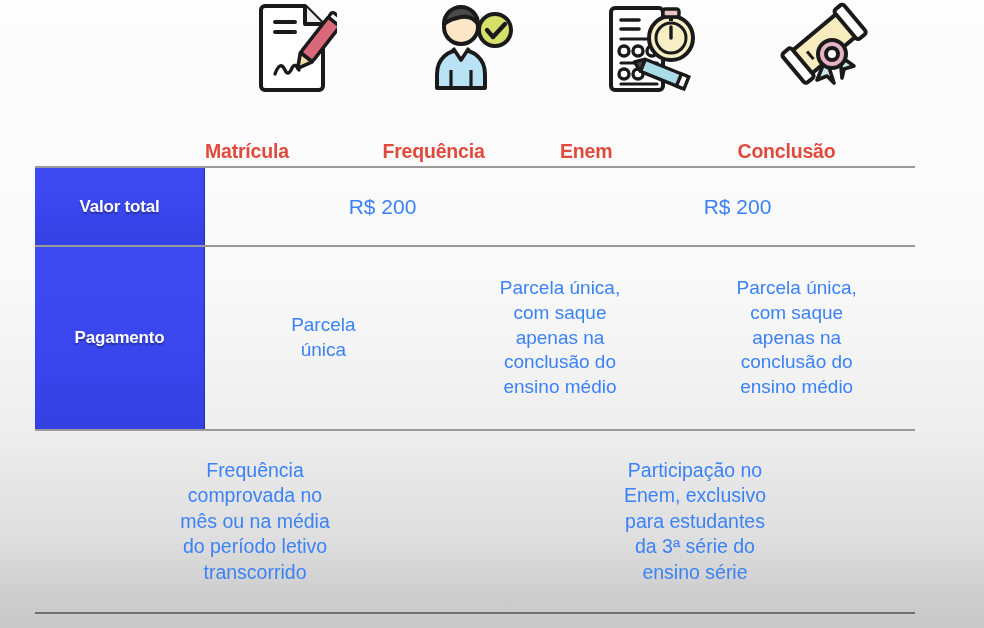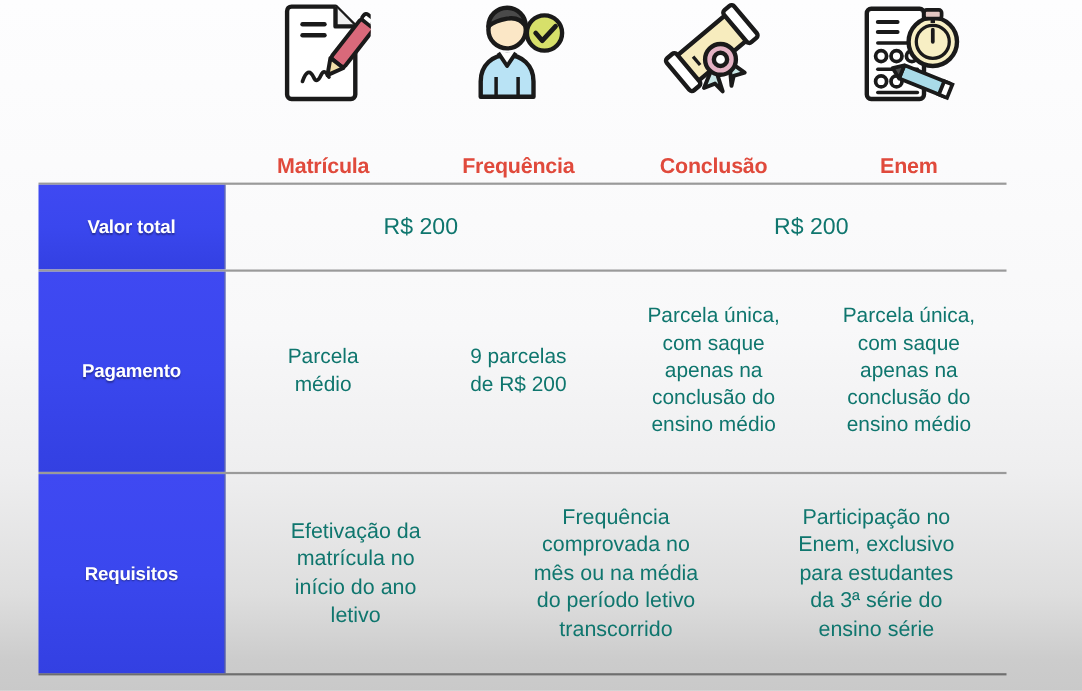--- a/index.html
+++ b/index.html
@@ -29,21 +29,20 @@
     top: 18px;
     width: 710px;
     height: 145px;
     display: flex;
     flex-direction: row;
   }
   .header-col {
     flex: 1 1 0;
     display: flex;
     flex-direction: column;
-    align-items: center;
     justify-content: flex-end;
     gap: 40px;
   }
   .header-icon {
     height: 100px;
     display: flex;
     align-items: center;
     justify-content: center;
   }
   .header-label {
@@ -95,21 +94,21 @@
     flex-direction: row;
   }
   .cell {
     flex: 1 1 0;
     display: flex;
     align-items: center;
     justify-content: center;
     text-align: center;
     padding: 0 6px;
     box-sizing: border-box;
-    color: #0f766e;
+    color: #3b82f6;
     font-size: 19px;
     line-height: 1.3;
   }
 
   #row-valor   { height: 77px; }
   #row-valor   .cell { font-size: 21px; }
   #row-pag     { height: 182px; }
   #row-req     { height: 181px; }
   #row-req .cell { font-size: 19.5px; }
 
@@ -148,38 +147,20 @@
         <path d="M30 50 l8 12 l8 -12" fill="#ffffff" stroke="#1a1a1a" stroke-width="3.6" stroke-linejoin="round"></path>
         <circle cx="38" cy="29" r="17" fill="#fbe7c6" stroke="#1a1a1a" stroke-width="4"></circle>
         <path d="M21 26 a17 17 0 0 1 34 0 q-6 -9 -17 -7 q-11 2 -17 7 z" fill="#4a4a4a" stroke="#1a1a1a" stroke-width="4" stroke-linejoin="round"></path>
         <line x1="28" y1="72" x2="28" y2="90" stroke="#1a1a1a" stroke-width="3.2"></line>
         <line x1="48" y1="72" x2="48" y2="90" stroke="#1a1a1a" stroke-width="3.2"></line>
         <circle cx="72" cy="32" r="16" fill="#d7e06a" stroke="#1a1a1a" stroke-width="4"></circle>
         <path d="M64 32 l6 7 l12 -13" fill="none" stroke="#1a1a1a" stroke-width="4.4" stroke-linecap="round" stroke-linejoin="round"></path>
       </svg>
     </div>
     <div class="header-label">Frequência</div>
-  </div>
-
-  <div class="header-col">
-    <div class="header-icon">
-      <svg width="96" height="96" viewBox="0 0 96 96">
-        <g transform="rotate(-40 48 48)">
-          <rect x="14" y="30" width="68" height="30" fill="#f7ecbe" stroke="#1a1a1a" stroke-width="4"></rect>
-          <rect x="8" y="26" width="12" height="38" rx="3" fill="#ffffff" stroke="#1a1a1a" stroke-width="4"></rect>
-          <rect x="76" y="26" width="12" height="38" rx="3" fill="#ffffff" stroke="#1a1a1a" stroke-width="4"></rect>
-          <line x1="30" y1="40" x2="30" y2="50" stroke="#1a1a1a" stroke-width="3"></line>
-        </g>
-        <path d="M48 60 l-9 22 l10 -4 l7 7 z" fill="#c9e7e6" stroke="#1a1a1a" stroke-width="3.6" stroke-linejoin="round"></path>
-        <path d="M62 58 l14 10 l-10 3 l-2 9 z" fill="#c9e7e6" stroke="#1a1a1a" stroke-width="3.6" stroke-linejoin="round"></path>
-        <circle cx="54" cy="56" r="14" fill="#e4b2c4" stroke="#1a1a1a" stroke-width="4"></circle>
-        <circle cx="54" cy="56" r="6" fill="#ffffff" stroke="#1a1a1a" stroke-width="4"></circle>
-      </svg>
-    </div>
-    <div class="header-label">Conclusão</div>
   </div>
 
   <div class="header-col">
     <div class="header-icon">
       <svg width="96" height="96" viewBox="0 0 96 96">
         <path d="M14 10 h44 a4 4 0 0 1 4 4 v74 a4 4 0 0 1 -4 4 h-44 a4 4 0 0 1 -4 -4 v-74 a4 4 0 0 1 4 -4 z" fill="#ffffff" stroke="#1a1a1a" stroke-width="4" stroke-linejoin="round"></path>
         <line x1="20" y1="22" x2="38" y2="22" stroke="#1a1a1a" stroke-width="3.6" stroke-linecap="round"></line>
         <line x1="20" y1="31" x2="38" y2="31" stroke="#1a1a1a" stroke-width="3.6" stroke-linecap="round"></line>
         <line x1="20" y1="41" x2="56" y2="41" stroke="#1a1a1a" stroke-width="3.2" stroke-linecap="round"></line>
         <circle cx="23" cy="53" r="5" fill="#ffffff" stroke="#1a1a1a" stroke-width="3.4"></circle>
@@ -196,20 +177,38 @@
         </g>
         <circle cx="70" cy="40" r="22" fill="#f7efc4" stroke="#1a1a1a" stroke-width="4"></circle>
         <circle cx="70" cy="40" r="15" fill="#f7efc4" stroke="#1a1a1a" stroke-width="3"></circle>
         <line x1="70" y1="40" x2="70" y2="29" stroke="#1a1a1a" stroke-width="3.4" stroke-linecap="round"></line>
         <rect x="62" y="11" width="16" height="8" rx="2.5" fill="#e4c7c2" stroke="#1a1a1a" stroke-width="3.4"></rect>
         <line x1="70" y1="19" x2="70" y2="23" stroke="#1a1a1a" stroke-width="4"></line>
       </svg>
     </div>
     <div class="header-label">Enem</div>
   </div>
+
+  <div class="header-col">
+    <div class="header-icon">
+      <svg width="96" height="96" viewBox="0 0 96 96">
+        <g transform="rotate(-40 48 48)">
+          <rect x="14" y="30" width="68" height="30" fill="#f7ecbe" stroke="#1a1a1a" stroke-width="4"></rect>
+          <rect x="8" y="26" width="12" height="38" rx="3" fill="#ffffff" stroke="#1a1a1a" stroke-width="4"></rect>
+          <rect x="76" y="26" width="12" height="38" rx="3" fill="#ffffff" stroke="#1a1a1a" stroke-width="4"></rect>
+          <line x1="30" y1="40" x2="30" y2="50" stroke="#1a1a1a" stroke-width="3"></line>
+        </g>
+        <path d="M48 60 l-9 22 l10 -4 l7 7 z" fill="#c9e7e6" stroke="#1a1a1a" stroke-width="3.6" stroke-linejoin="round"></path>
+        <path d="M62 58 l14 10 l-10 3 l-2 9 z" fill="#c9e7e6" stroke="#1a1a1a" stroke-width="3.6" stroke-linejoin="round"></path>
+        <circle cx="54" cy="56" r="14" fill="#e4b2c4" stroke="#1a1a1a" stroke-width="4"></circle>
+        <circle cx="54" cy="56" r="6" fill="#ffffff" stroke="#1a1a1a" stroke-width="4"></circle>
+      </svg>
+    </div>
+    <div class="header-label">Conclusão</div>
+  </div>
 </div>
 
 <div id="table">
 
   <div class="t-row" id="row-valor">
     <div class="row-head">
       <span class="row-head-label">Valor total</span>
     </div>
     <div class="row-cells">
       <div class="cell">
@@ -221,54 +220,41 @@
     </div>
   </div>
 
   <div class="t-row" id="row-pag">
     <div class="row-head">
       <span class="row-head-label">Pagamento</span>
     </div>
     <div class="row-cells">
       <div class="cell">
         <span class="cell-text">Parcela
-médio</span>
-      </div>
-      <div class="cell">
-        <span class="cell-text">9 parcelas
-de R$ 200</span>
+única</span>
       </div>
       <div class="cell">
         <span class="cell-text">Parcela única,
 com saque
 apenas na
 conclusão do
 ensino médio</span>
       </div>
       <div class="cell">
         <span class="cell-text">Parcela única,
 com saque
 apenas na
 conclusão do
 ensino médio</span>
       </div>
     </div>
   </div>
 
   <div class="t-row last" id="row-req">
-    <div class="row-head">
-      <span class="row-head-label">Requisitos</span>
-    </div>
     <div class="row-cells">
-      <div class="cell">
-        <span class="cell-text">Efetivação da
-matrícula no
-início do ano
-letivo</span>
-      </div>
       <div class="cell">
         <span class="cell-text">Frequência
 comprovada no
 mês ou na média
 do período letivo
 transcorrido</span>
       </div>
       <div class="cell">
         <span class="cell-text">Participação no
 Enem, exclusivo

